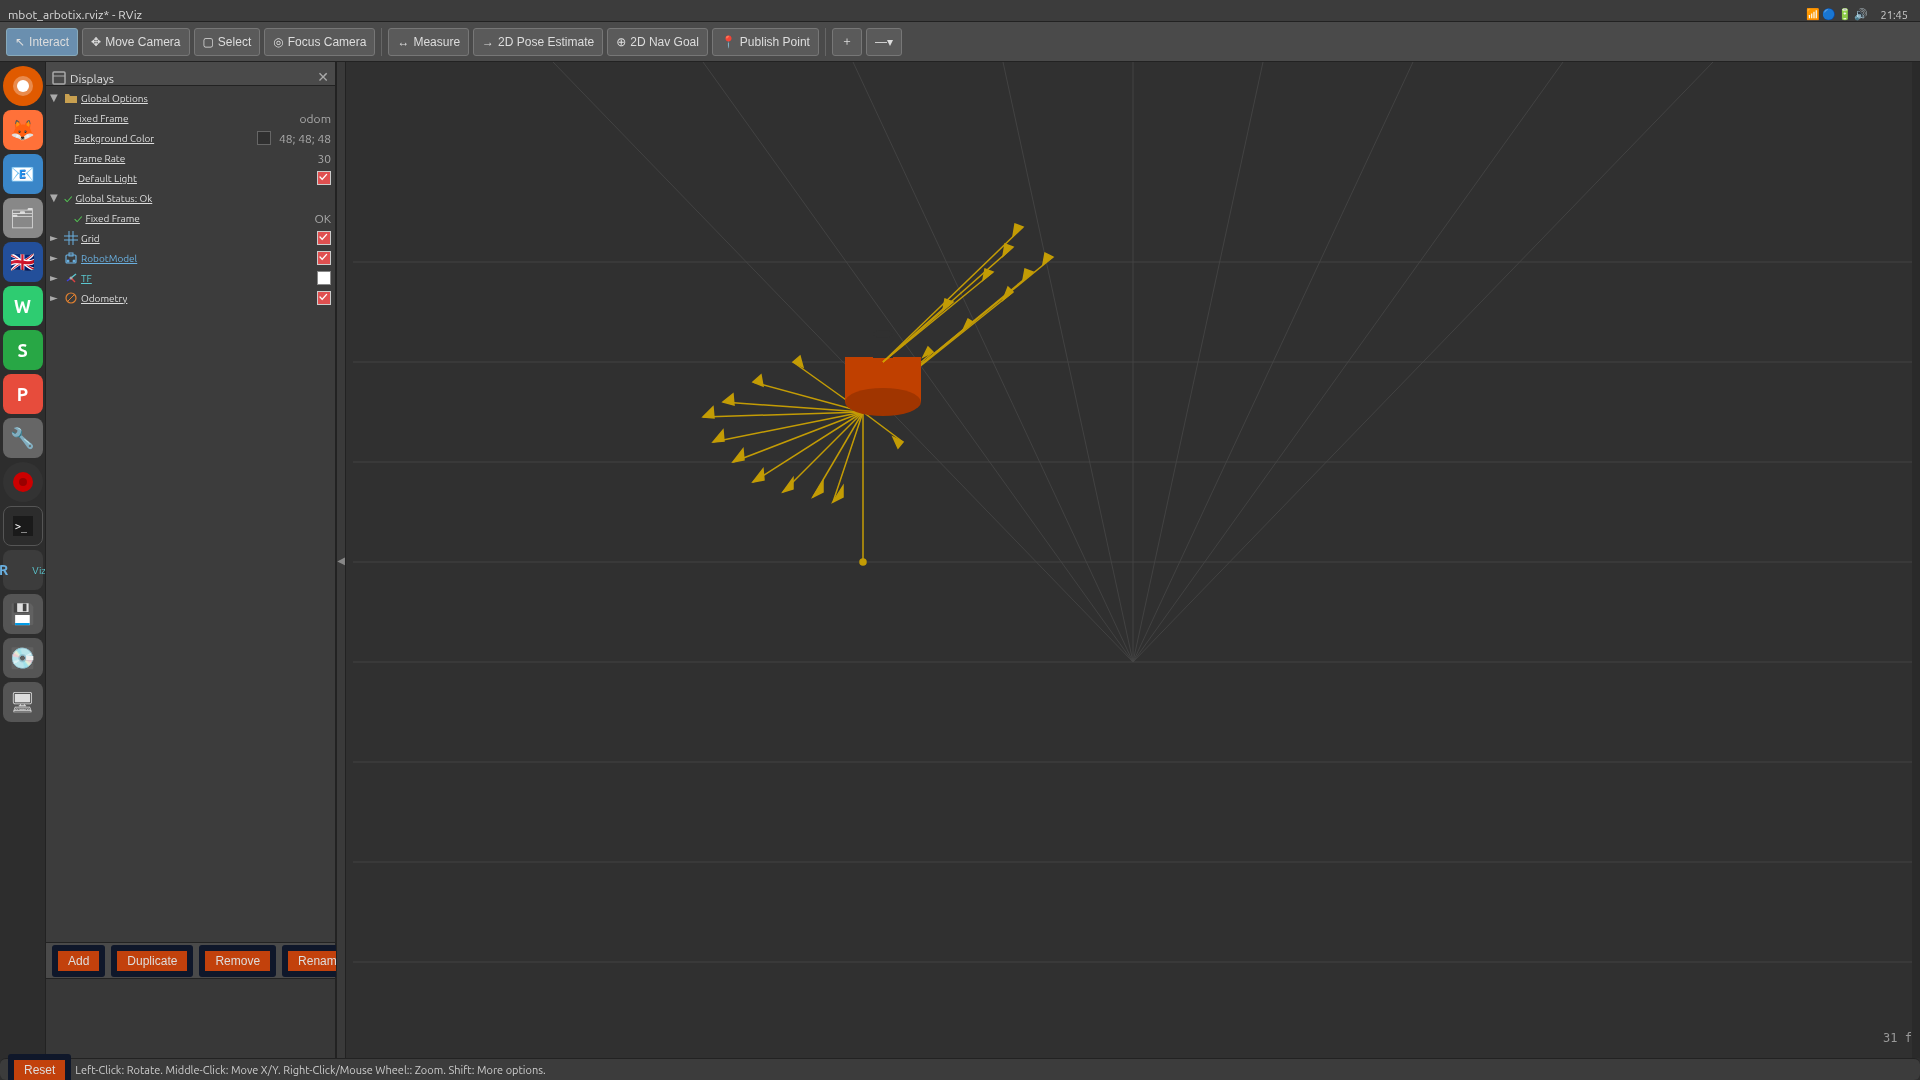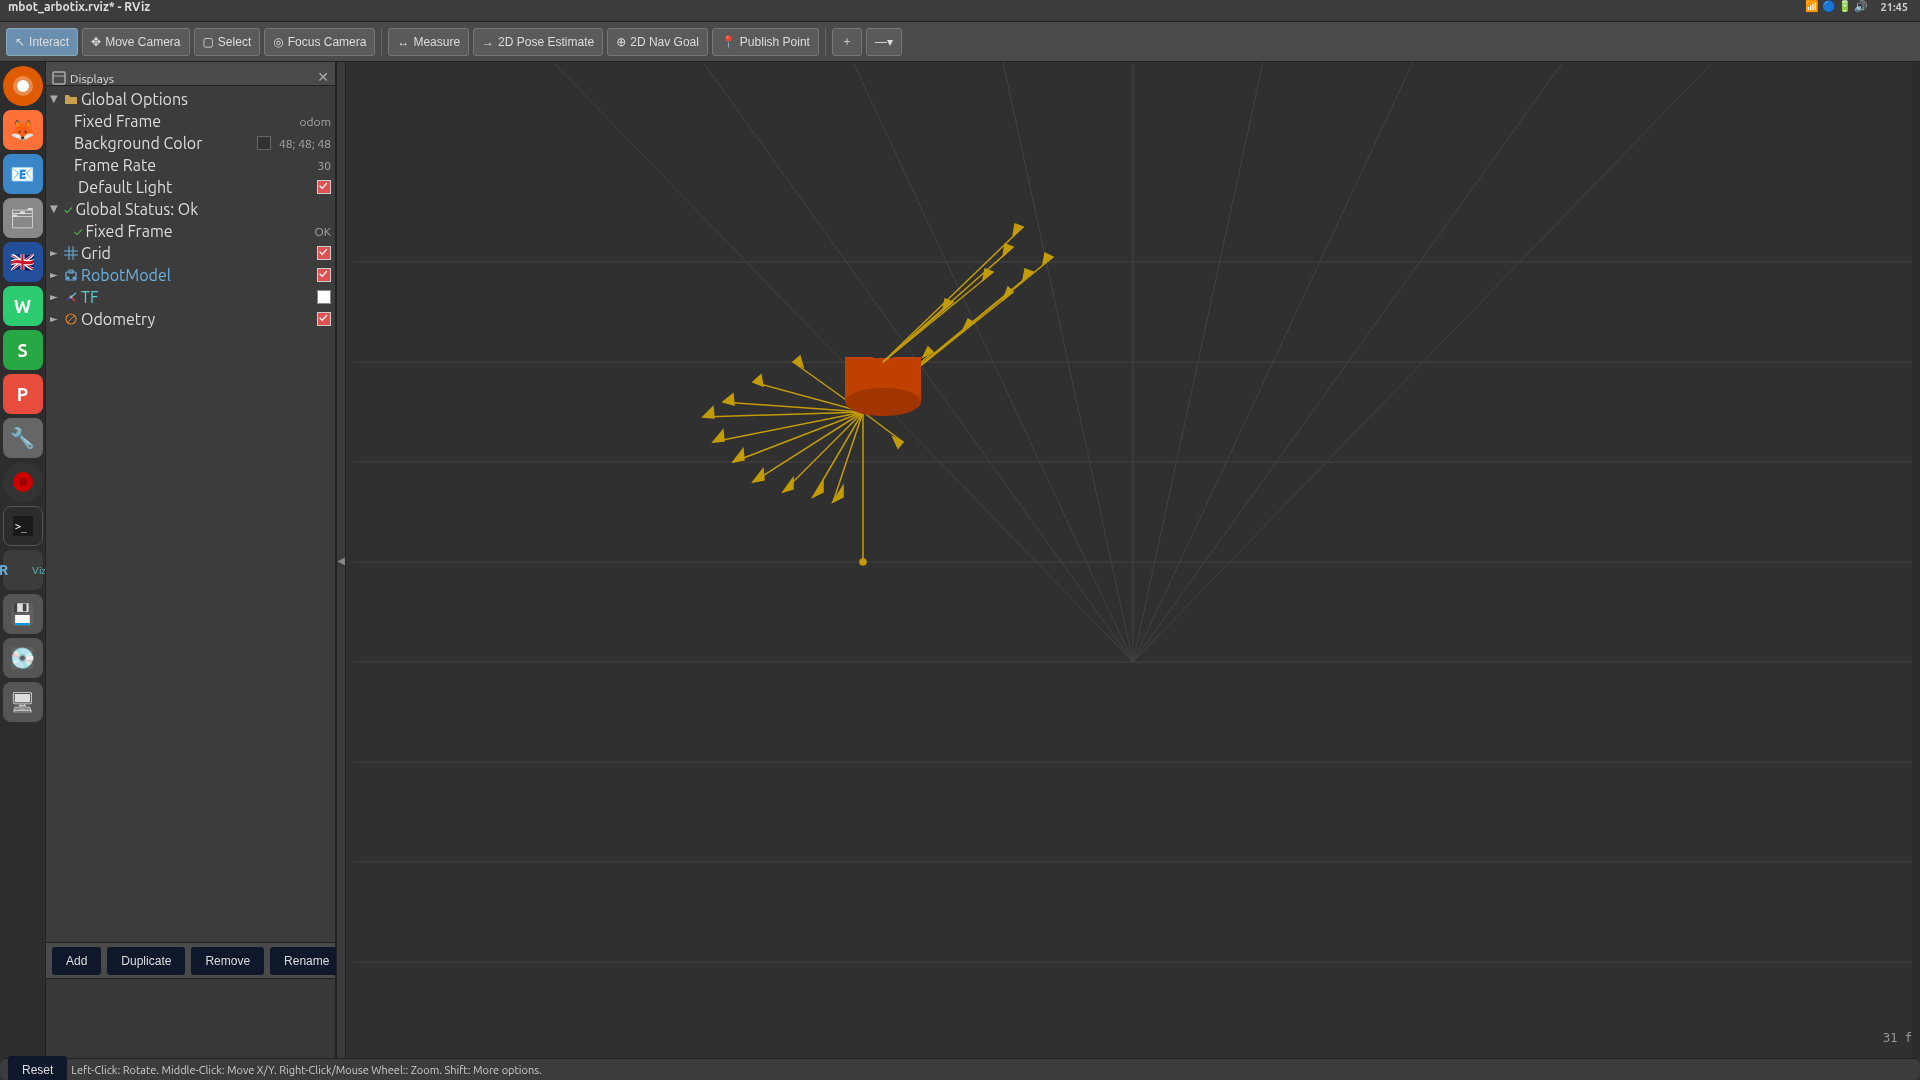--- a/index.html
+++ b/index.html
@@ -1,21 +1,21 @@
 <!DOCTYPE html>
 <html><head>
   <meta charset="utf-8">
   <style>
     * { margin: 0; padding: 0; box-sizing: border-box; }
     body { width: 1920px; height: 1080px; overflow: hidden; background: #2d2d2d; font-family: 'Ubuntu', 'DejaVu Sans', sans-serif; font-size: 12px; color: #ddd; }
 
     
     #titlebar {
-      width: 1920px; height: 22px; background: #3c3c3c; display: flex; align-items: flex-start;
-      justify-content: space-between; padding: 0 8px; border-bottom: 1px solid #222; font-weight: bold;
+      width: 1920px; height: 22px; background: #3c3c3c; display: flex; align-items: flex-end;
+      justify-content: space-between; padding: 0 8px; border-bottom: 1px solid #222;
     }
     #titlebar-right { display: flex; align-items: center; gap: 8px; font-size: 11px; color: #ccc; }
     #titlebar-right span { margin-right: 4px; }
 
     
     #toolbar {
       width: 1920px; height: 40px; background: #4a4a4a; display: flex; align-items: center;
       padding: 0 6px; gap: 4px; border-bottom: 1px solid #222;
     }
     .toolbar-btn {
@@ -52,21 +52,21 @@
     }
     #displays-close { cursor: pointer; color: #aaa; font-size: 14px; }
 
     #displays-tree { flex: 1; overflow-y: auto; padding: 2px 0; }
 
     .tree-item { display: flex; align-items: center; padding: 2px 4px; cursor: pointer; min-height: 20px; }
     .tree-item-indent0 { padding-left: 4px; }
     .tree-item-indent1 { padding-left: 18px; justify-content: center; }
 
     .tree-expand { width: 12px; height: 12px; display: inline-block; margin-right: 2px; color: #aaa; font-size: 10px; }
-    .tree-label { color: #ddd; font-size: 16px; flex: 1; }
+    .tree-label { color: #ddd; font-size: 10px; flex: 1; text-decoration: underline; }
     .tree-label.blue { color: #6ab0e0; }
     .tree-label.cyan { color: #5bc8d0; }
     .tree-value { color: #aaa; font-size: 12px; margin-left: 4px; }
 
     .checkbox-checked { 
       width: 14px; height: 14px; background: #e05050; border: 1px solid #ccc; 
       display: inline-block; position: relative;
     }
     .checkbox-checked::after {
       content: '✓'; position: absolute; top: -2px; left: 1px; color: white; font-size: 12px; font-weight: bold;
@@ -81,21 +81,21 @@
     }
 
     .green-check { color: #5c5; font-size: 12px; margin-right: 3px; }
 
     
     #displays-buttons {
       height: 36px; background: #4a4a4a; display: flex; align-items: center;
       padding: 0 6px; gap: 6px; border-top: 1px solid #222;
     }
     .disp-btn {
-      padding: 3px 10px; background: #0f172a; border: 4px solid #0f172a;
+      padding: 3px 10px; background: #c2410c; border: 6px solid #0f172a;
       border-radius: 3px; cursor: pointer; color: #ddd; font-size: 12px;
     }
 
     
     #viewport {
       flex: 1; height: 100%; background: #303030; position: relative; overflow: hidden;
     }
 
     
     #collapse-handle {

